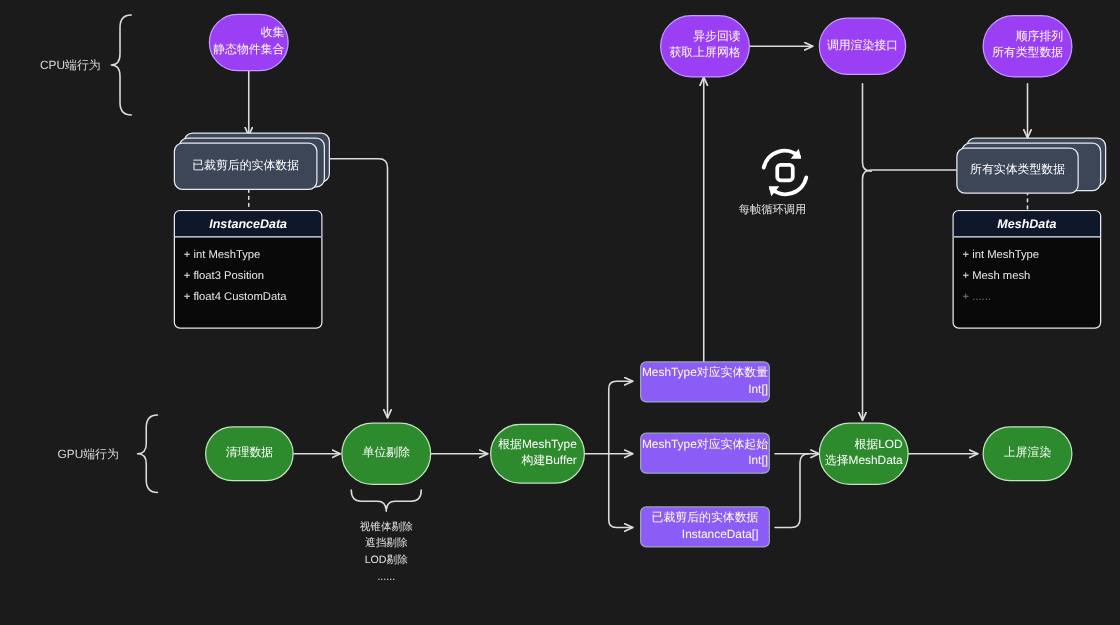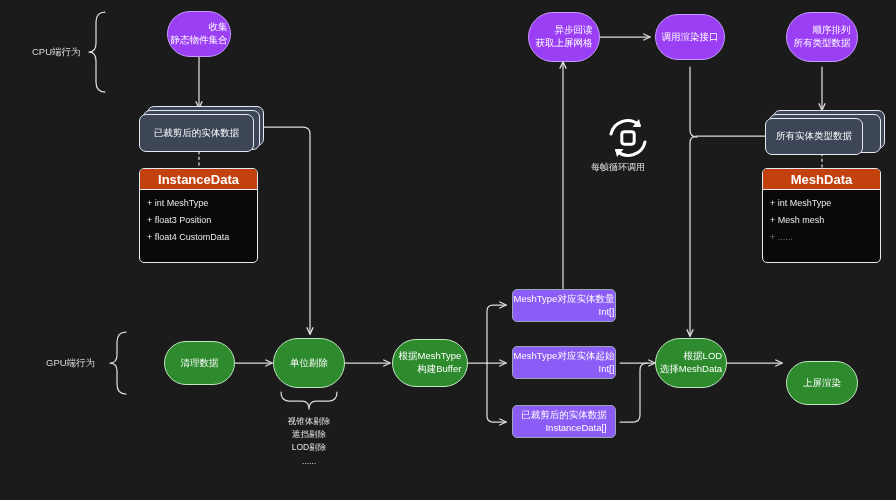--- a/index.html
+++ b/index.html
@@ -66,24 +66,25 @@
     background:#090909;
     border:1.4px solid #e6e9ef;
     border-radius:5px;
     overflow:hidden;
     z-index:3;
   }
   .uml-title{
     box-sizing:border-box;
     height:21px;
     display:flex;align-items:center;justify-content:center;
-    background:#c2410c;
+    background:#0f172a;
     border-bottom:1.2px solid #e6e9ef;
     color:#ffffff;
-    font-size:13px;
+    font-size:10px;
+    font-style:italic;
     font-weight:bold;
   }
   .uml-rows{padding:4px 0 4px 0;}
   .uml-row{
     color:#e9e9e9;
     font-size:9px;
     padding:3.5px 7px;
     white-space:nowrap;
   }
   .uml-row.dim{color:#7a7a7a;}
@@ -238,16 +239,16 @@
   <div class="node dbox" style="left:512px;top:289px;width:104px;height:33px;">MeshType对应实体数量
 Int[]</div>
   <div class="node dbox" style="left:512px;top:346px;width:104px;height:33px;">MeshType对应实体起始
 Int[]</div>
   <div class="node dbox" style="left:512px;top:405px;width:104px;height:33px;">已裁剪后的实体数据
 InstanceData[]</div>
 
   <div class="node green" style="left:655px;top:338px;width:72px;height:50px;">根据LOD
 选择MeshData</div>
 
-  <div class="node green" style="left:786px;top:361px;width:72px;height:44px;">上屏渲染</div>
+  <div class="node green" style="left:786px;top:341px;width:72px;height:44px;">上屏渲染</div>
 
 
 </div>
 
 </body></html>

